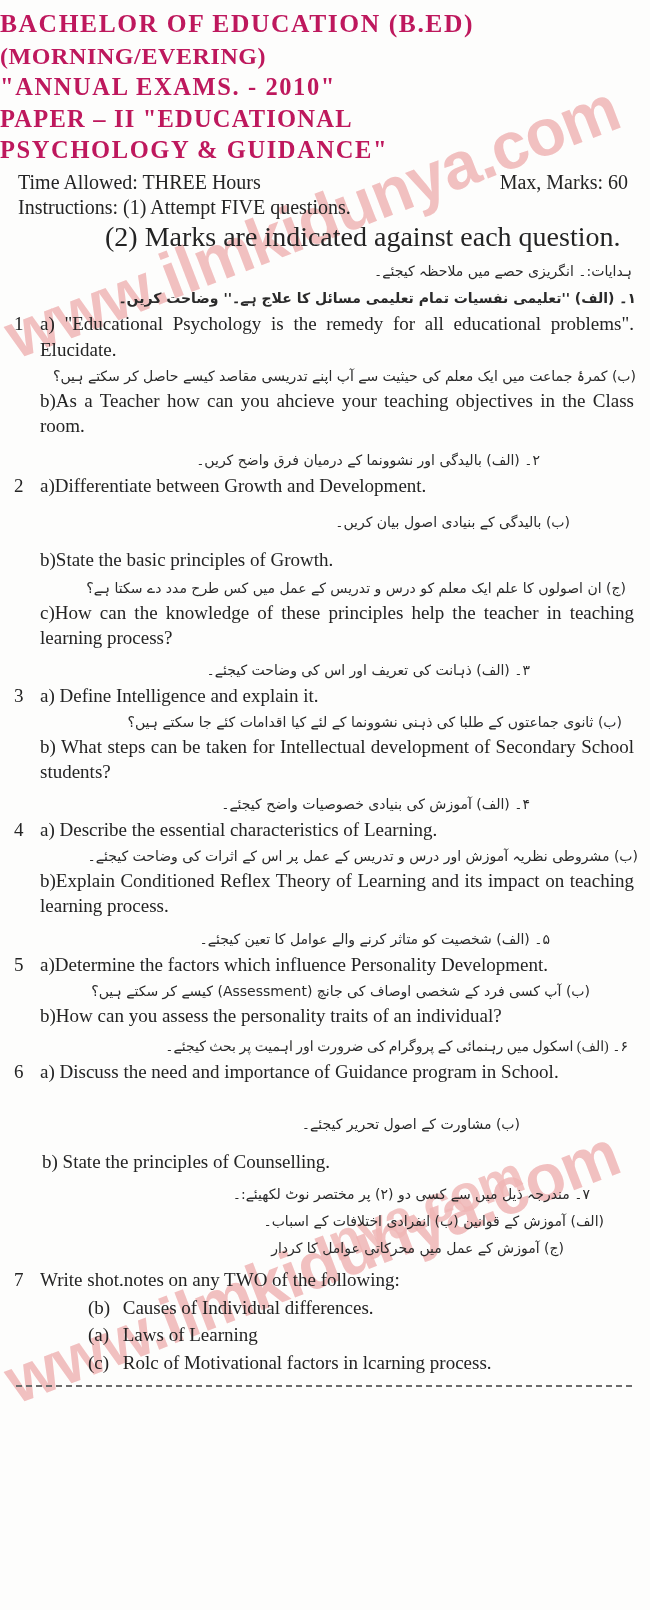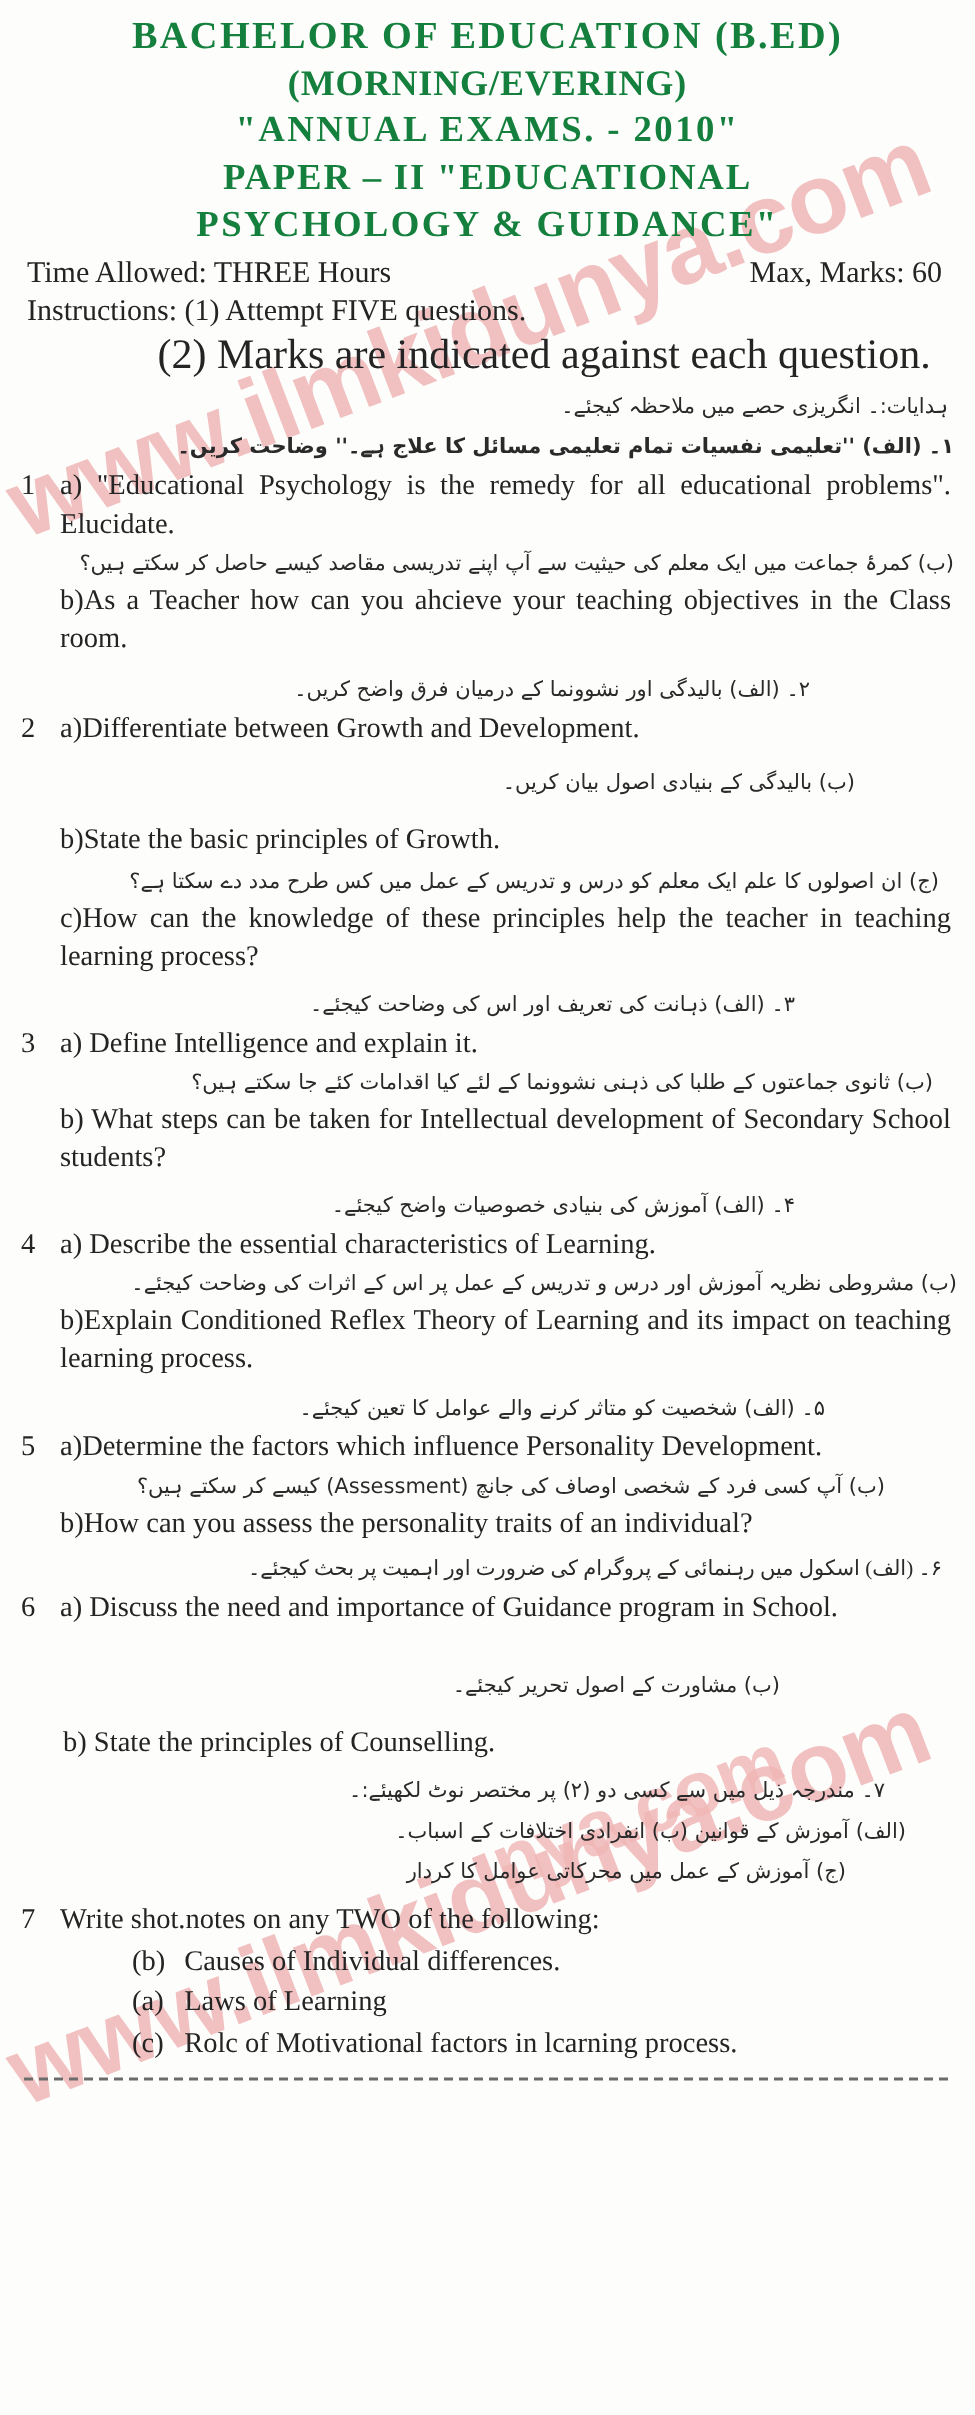--- a/index.html
+++ b/index.html
@@ -50,27 +50,27 @@
 
   
   #content {
     position: relative;
     z-index: 3;
     padding: 0;
   }
 
   
   .hdr {
-    text-align: center;
+    text-align: left;
     font-family: "Liberation Serif", "DejaVu Serif", serif;
     font-weight: 700;
     font-size: 25px;
     letter-spacing: 1.2px;
     line-height: 1.28;
-    color: #15803d;
+    color: #be185d;
   }
   .hdr-line { display: block; white-space: nowrap; }
   #hline1 { font-size: 25.5px; letter-spacing: 1.6px; padding-top: 8px; }
   #hline2 { font-size: 24px; letter-spacing: .6px; }
   #hline3 { font-size: 24.5px; letter-spacing: 1.6px; }
   #hline4 { font-size: 24.5px; letter-spacing: 1.2px; }
   #hline5 { font-size: 24.5px; letter-spacing: 1.6px; }
 
   
   .metarow {

